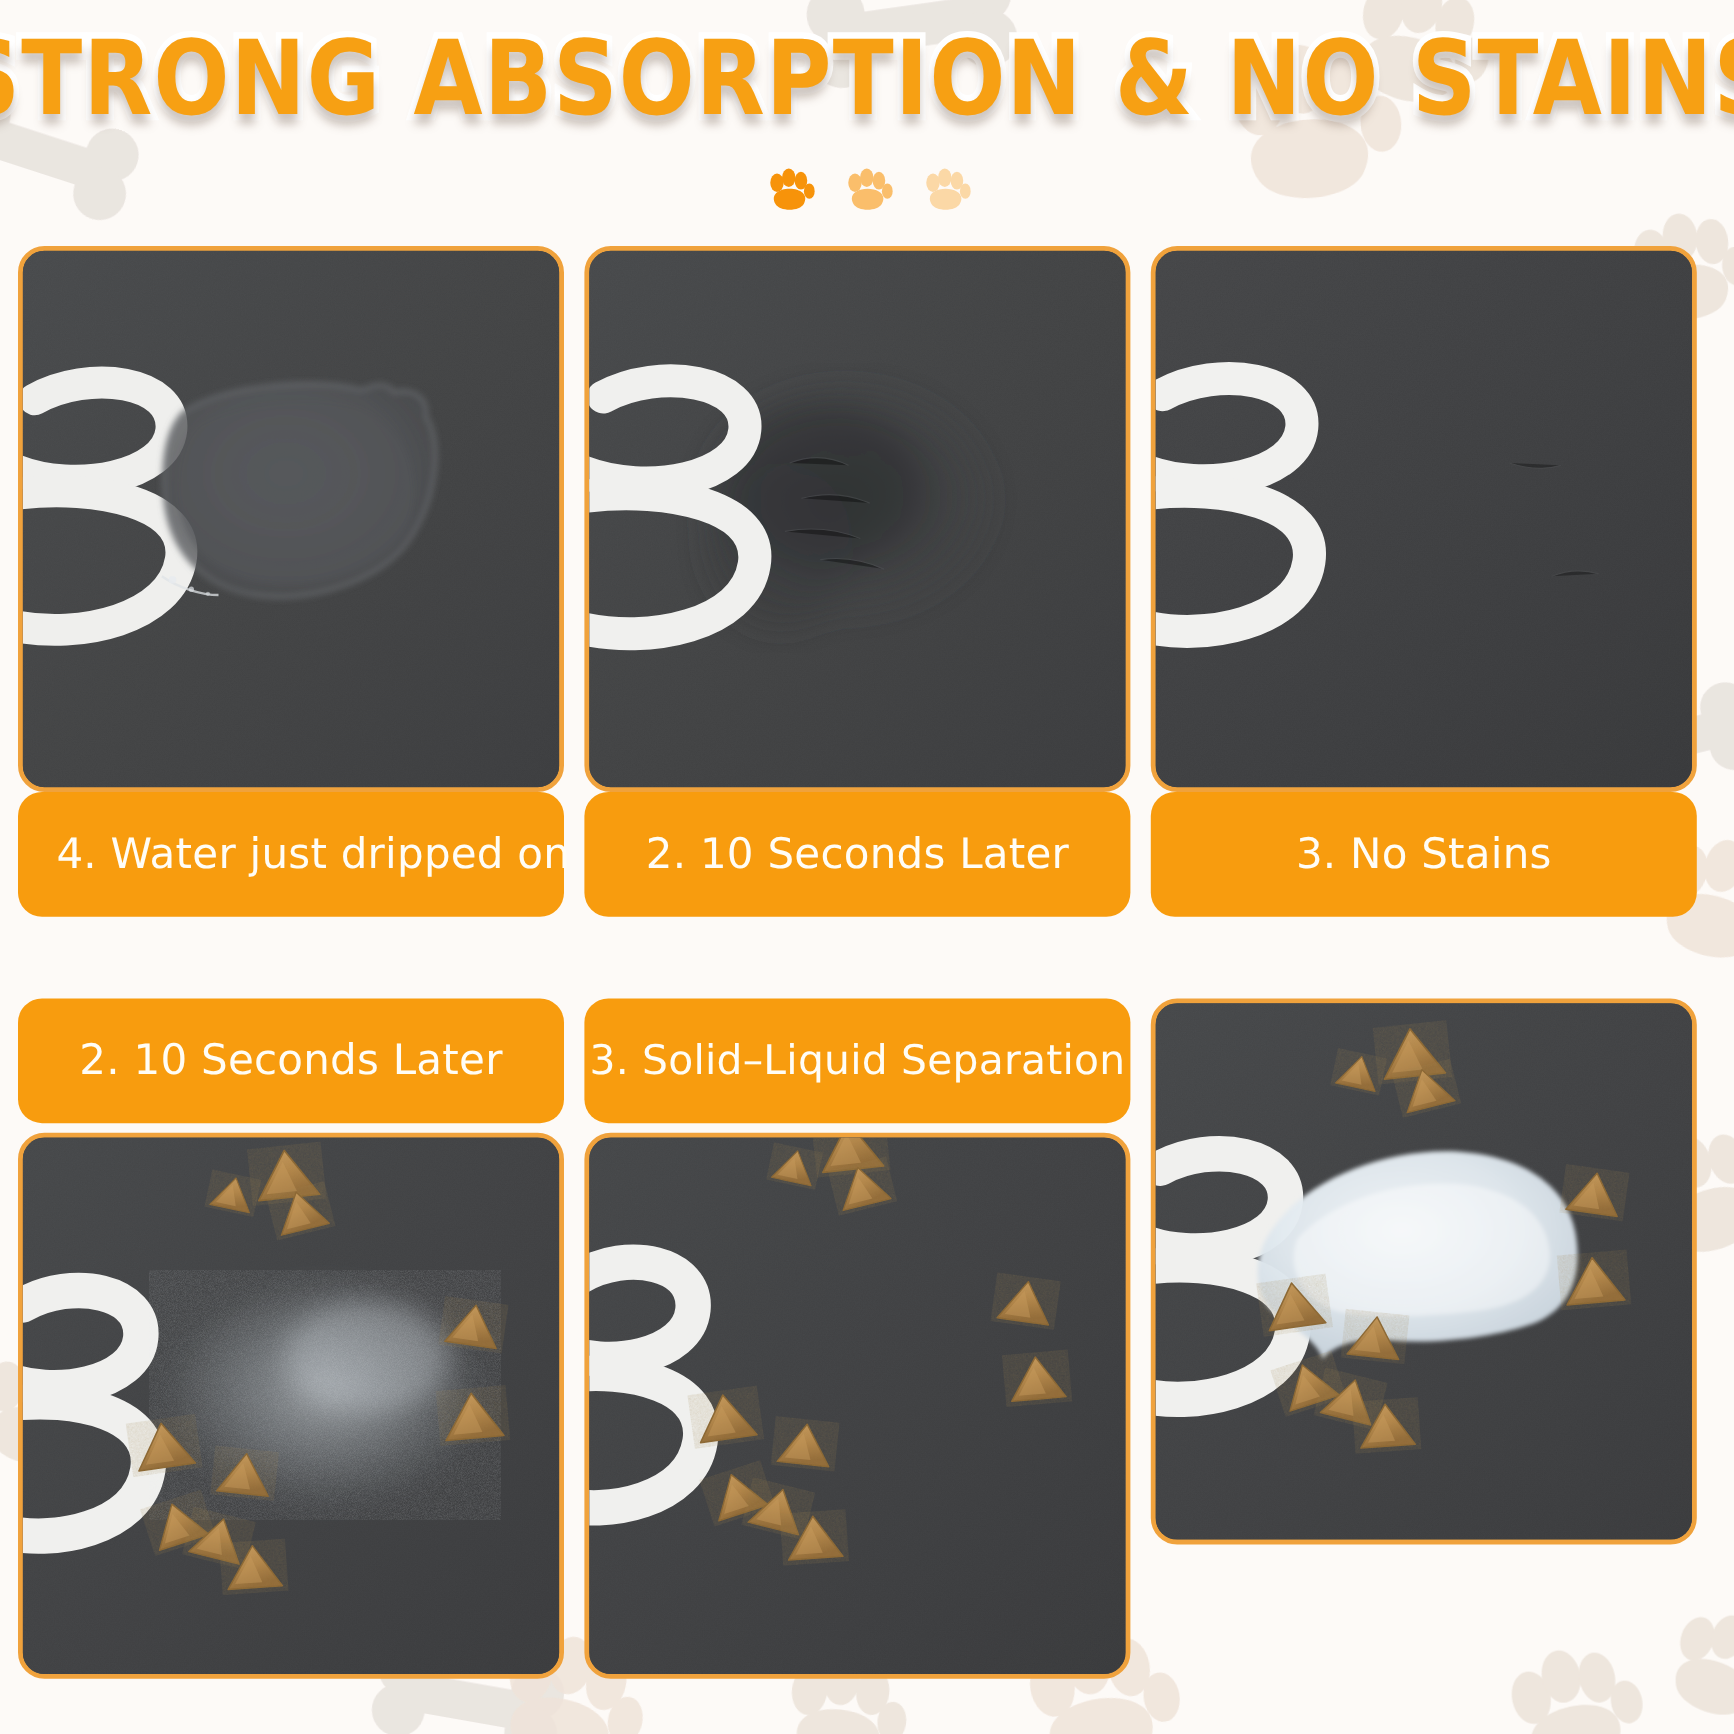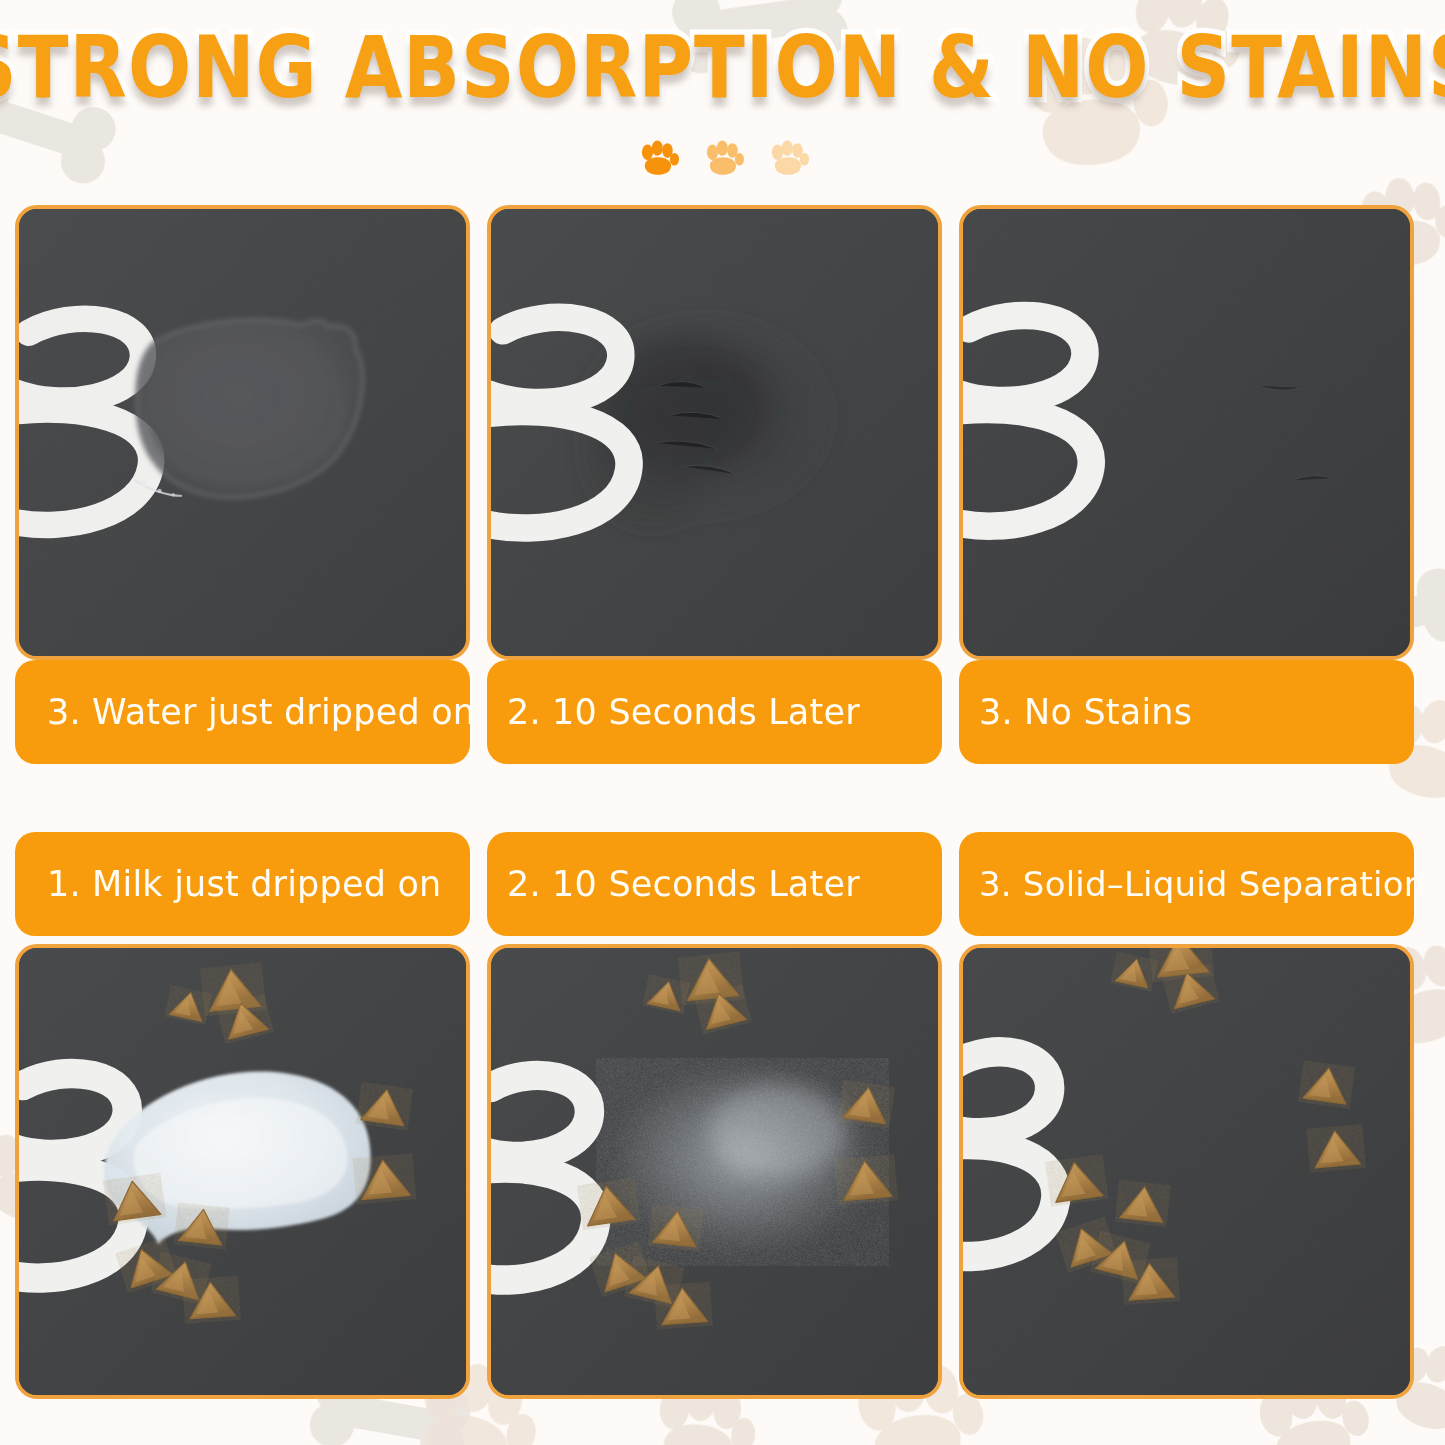--- a/index.html
+++ b/index.html
@@ -53,21 +53,21 @@
     box-sizing:border-box;
   }
   .photo svg{display:block;width:100%;height:100%;}
 
   
   .label-bar{
     width:455px;height:104px;background:#F89C0E;border-radius:20px;
     display:flex;align-items:center;box-sizing:border-box;padding:0 20px;
   }
   .label-bar.left{justify-content:flex-start;padding-left:32px;}
-  .label-bar.center{}
+  .label-bar.center{justify-content:center;}
   .label-bar .txt{
     color:#fffdf6;font-size:35px;font-weight:500;
     font-family:"DejaVu Sans", sans-serif;
     letter-spacing:.2px;white-space:nowrap;
   }
   .label-bar .txt.small{font-size:34px;}
 </style>
 </head>
 <body>
 
@@ -251,43 +251,38 @@
         <g stroke="#56585a" stroke-width="1" opacity=".3">
           <path d="M 300 180 q 24 8 44 2"></path>
             <path d="M 336 276 q 20 -8 40 -2"></path>
         </g>
       </svg>
     </div>
   </div>
 
   <div class="cell">
     <div class="label-bar left">
-      <span class="txt">3. Water just dripped on</span>
+      <span class="txt">4. Water just dripped on</span>
     </div>
   </div>
   <div class="cell">
     <div class="label-bar center">
       <span class="txt">2. 10 Seconds Later</span>
     </div>
   </div>
   <div class="cell">
     <div class="label-bar center">
       <span class="txt">3. No Stains</span>
     </div>
   </div>
 
   <div class="cell"></div>
   <div class="cell"></div>
   <div class="cell"></div>
 
-  <div class="cell">
-    <div class="label-bar left">
-      <span class="txt">1. Milk just dripped on</span>
-    </div>
-  </div>
   <div class="cell">
     <div class="label-bar center">
       <span class="txt">2. 10 Seconds Later</span>
     </div>
   </div>
   <div class="cell">
     <div class="label-bar center">
       <span class="txt small">3. Solid–Liquid Separation</span>
     </div>
   </div>

